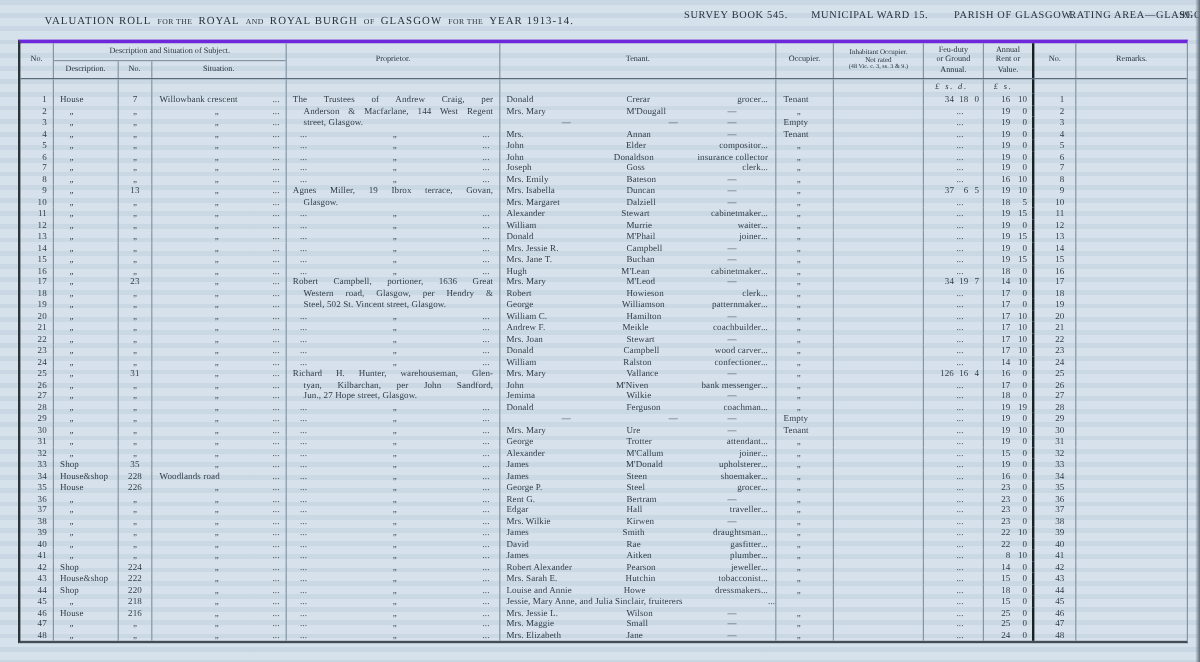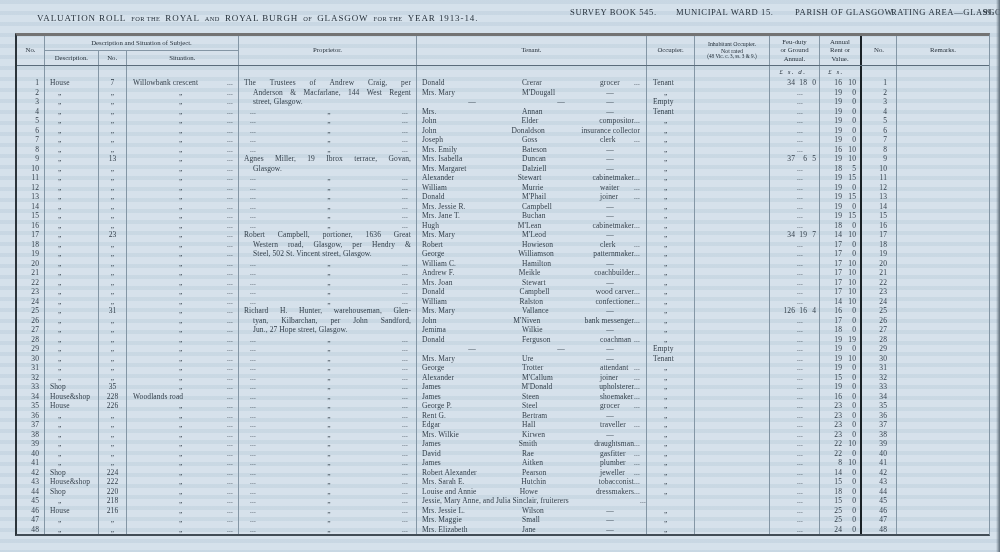--- a/index.html
+++ b/index.html
@@ -25,21 +25,21 @@
   .tophead{position:absolute;top:7px;left:0;width:1000px;height:16px;color:var(--ink-dk)}
   .tophead>span{position:absolute;top:0;white-space:nowrap}
   .doc-title{left:35px}
   .tt-lg{font-size:9px;letter-spacing:.9px;margin:0 2px}
   .tt-sm{font-size:6.4px;letter-spacing:.4px;margin:0 3px;vertical-align:.5px}
   .h-item{font-size:8.6px;letter-spacing:.6px}
   .pos-survey{left:570px}.pos-ward{left:676px}.pos-parish{left:795px}.pos-rating{left:891px}
   .pos-pageno{left:983px;font-size:8.6px}
   
   .vtable{position:absolute;left:15px;top:33px;width:975px;
-    border-top:3px solid #737373;border-left:2px solid #2b343b;
+    border-top:3px solid #6d28d9;border-left:2px solid #2b343b;
     border-right:1px solid var(--line);border-bottom:2px solid #424d56;
     box-sizing:border-box;background:rgba(255,255,255,.03)}
   .thead{display:flex;height:29px;border-bottom:1px solid #5a6c7b;font-size:6.8px;line-height:1.25;text-align:center;color:var(--ink-dk)}
   .thead .hc{border-right:1px solid var(--line);box-sizing:border-box;display:flex;flex-direction:column;justify-content:center;align-items:center;overflow:hidden}
   .h-no1{width:28px}
   .h-group{width:194px;display:flex;flex-direction:column;border-right:1px solid var(--line);box-sizing:border-box}
   .h-group-top{height:14px;border-bottom:1px solid var(--line);display:flex;align-items:center;justify-content:center}
   .h-group-sub{flex:1;display:flex}
   .h-group-sub>div{display:flex;align-items:center;justify-content:center;box-sizing:border-box}
   .h-desc{width:54px;border-right:1px solid var(--line)}
@@ -62,21 +62,21 @@
   .c-sit{width:112px;position:relative;padding-left:6px}
   .c-sit .dit{position:absolute;left:52px}
   .c-sit .dots{position:absolute;right:5px}
   .c-p{width:178px;display:block;line-height:9.5px;padding:0 5px;box-sizing:border-box}
   .c-p.p-j{text-align:justify;text-align-last:justify}
   .c-p.p-ji{padding-left:14px;text-align:justify;text-align-last:justify}
   .c-p.p-li{padding-left:14px}
   .c-p.pd{display:flex;justify-content:space-between;align-items:center;padding:0 8px 0 11px}
   .c-t{width:230px;padding-left:5px}
   .t1{width:100px}.t2{width:78px}
-  .t3{flex:1;display:flex;justify-content:space-between;padding-right:6px}
+  .t3{flex:1;display:flex;justify-content:flex-end;padding-right:6px}
   .t3.ctrd{justify-content:center;padding-right:26px}
   .ctr{text-align:center}
   .tfull{flex:1}
   .c-t .dots{padding-right:0}
   .c-o{width:48px;padding-left:6px}
   .c-o.od{padding-left:17px}
   .c-i{width:75px}
   .c-f{width:50px;justify-content:flex-end;padding-right:3px}
   .f1{width:20px;text-align:right}.f2{width:12px;text-align:right}.f3{width:9px;text-align:right}
   .fdots{padding-right:13px}

